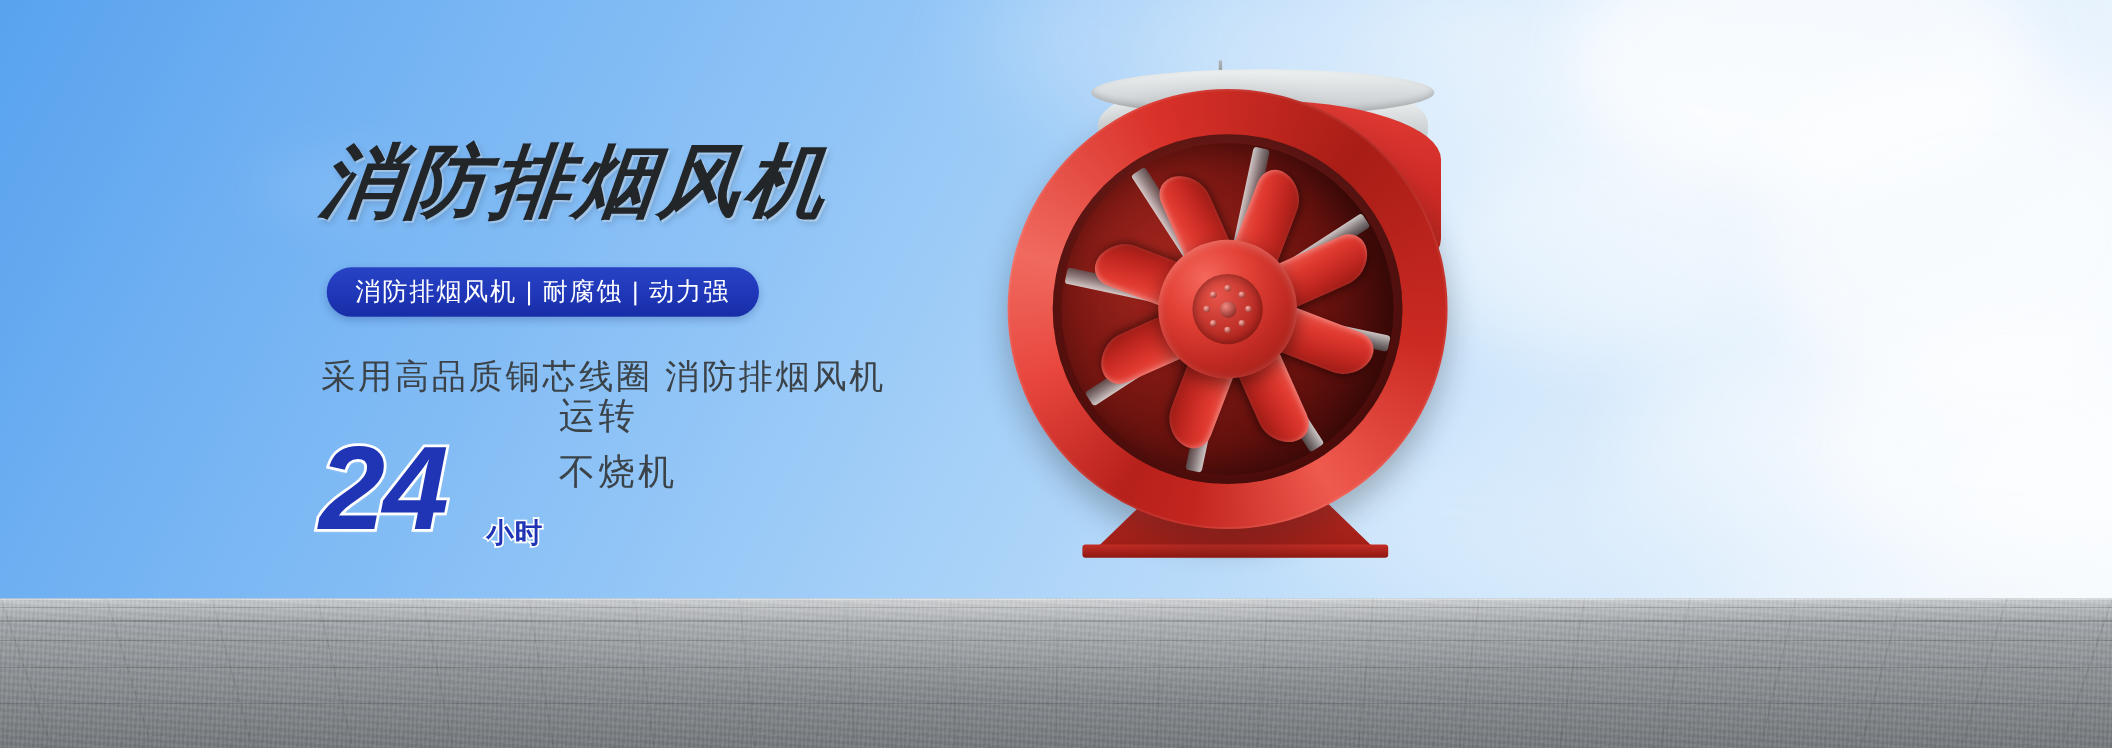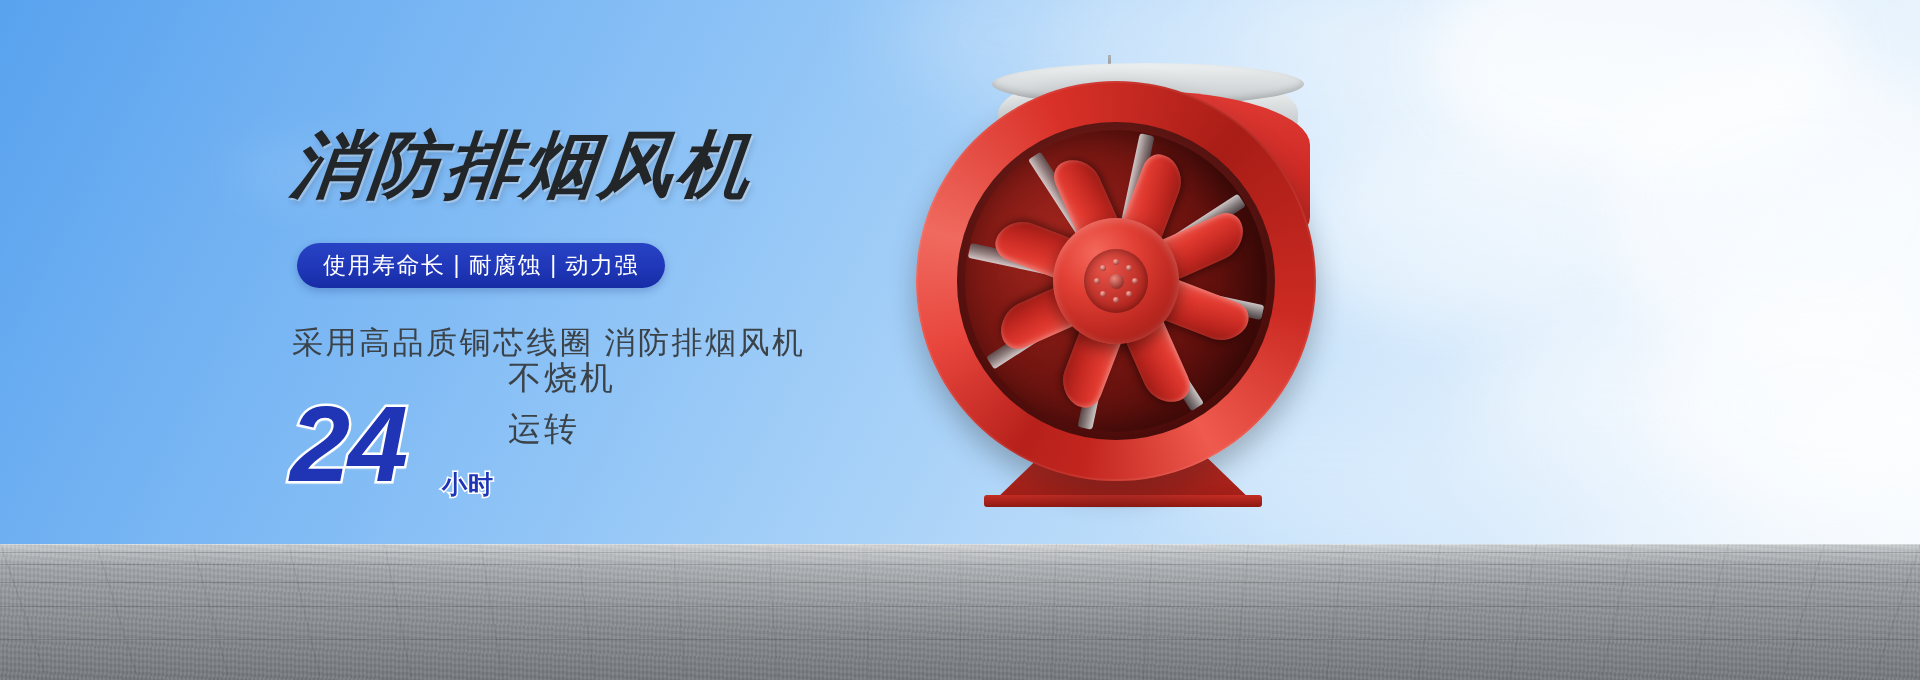--- a/index.html
+++ b/index.html
@@ -381,28 +381,28 @@
         </div>
       </div>
     </div>
   </div>
 
   <div class="copy">
 
     <div class="headline">消防排烟风机</div>
 
     <div class="badge">
-      <span>使用寿命长 | 耐腐蚀 | 动力强</span>
+      <span>消防排烟风机 | 耐腐蚀 | 动力强</span>
     </div>
 
     <div class="subtitle">采用高品质铜芯线圈  消防排烟风机</div>
 
     <div class="hours-row">
       <div class="big-number">24</div>
       <div class="unit">小时</div>
       <div class="slogan">
+        <div>运转</div>
         <div>不烧机</div>
-        <div>运转</div>
       </div>
     </div>
 
   </div>
 </div>
 
 </body></html>

